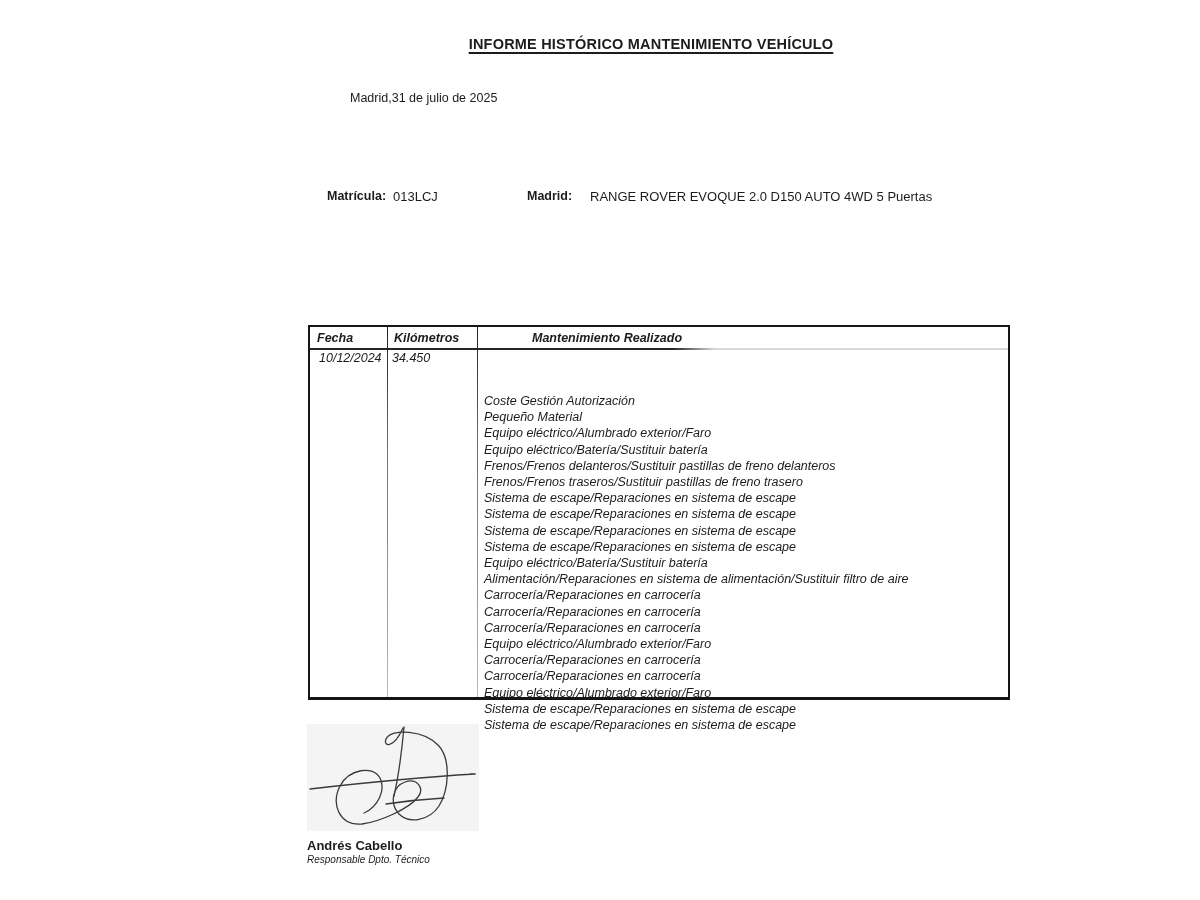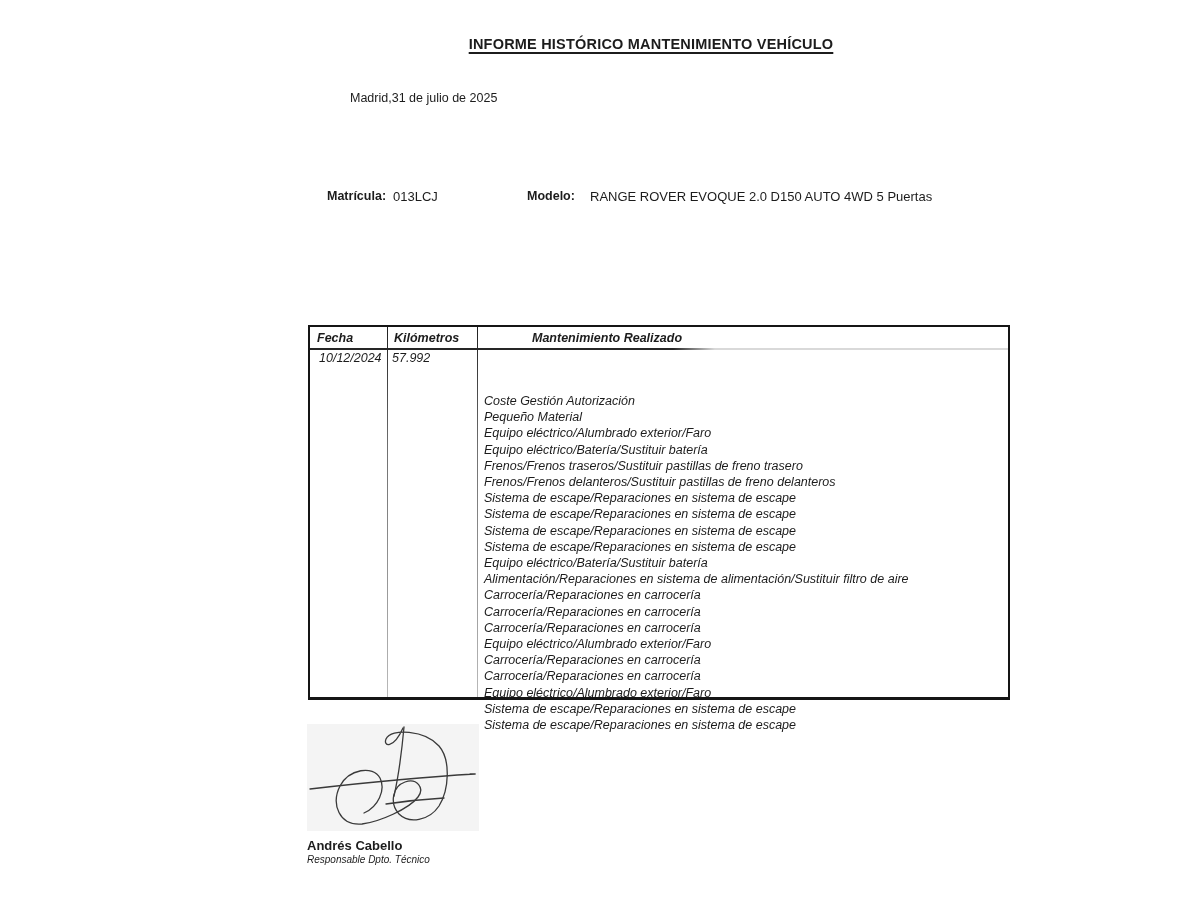--- a/index.html
+++ b/index.html
@@ -109,43 +109,43 @@
 
 <div class="page">
 
   <div class="doc-title">INFORME HISTÓRICO MANTENIMIENTO VEHÍCULO</div>
 
   <div class="date-line"><span>Madrid,</span><span>31 de julio de 2025</span></div>
 
   <div class="meta-row">
     <span class="lbl matricula-label">Matrícula:</span>
     <span class="matricula-value">013LCJ</span>
-    <span class="lbl modelo-label">Modelo:</span>
+    <span class="lbl modelo-label">Madrid:</span>
     <span class="modelo-value">RANGE ROVER EVOQUE 2.0 D150 AUTO 4WD 5 Puertas</span>
   </div>
 
   <div class="mtable">
     <div class="col-divider d1"></div>
     <div class="col-divider d2"></div>
     <div class="header-underline"></div>
 
     <div class="th th-fecha">Fecha</div>
     <div class="th th-km">Kilómetros</div>
     <div class="th th-mant">Mantenimiento Realizado</div>
 
     <div class="cell-fecha">10/12/2024</div>
-    <div class="cell-km">57.992</div>
+    <div class="cell-km">34.450</div>
 
     <div class="items-col">
       <div class="item">Coste Gestión Autorización</div>
       <div class="item">Pequeño Material</div>
       <div class="item">Equipo eléctrico/Alumbrado exterior/Faro</div>
       <div class="item">Equipo eléctrico/Batería/Sustituir batería</div>
+      <div class="item">Frenos/Frenos delanteros/Sustituir pastillas de freno delanteros</div>
       <div class="item">Frenos/Frenos traseros/Sustituir pastillas de freno trasero</div>
-      <div class="item">Frenos/Frenos delanteros/Sustituir pastillas de freno delanteros</div>
       <div class="item">Sistema de escape/Reparaciones en sistema de escape</div>
       <div class="item">Sistema de escape/Reparaciones en sistema de escape</div>
       <div class="item">Sistema de escape/Reparaciones en sistema de escape</div>
       <div class="item">Sistema de escape/Reparaciones en sistema de escape</div>
       <div class="item">Equipo eléctrico/Batería/Sustituir batería</div>
       <div class="item">Alimentación/Reparaciones en sistema de alimentación/Sustituir filtro de aire</div>
       <div class="item">Carrocería/Reparaciones en carrocería</div>
       <div class="item">Carrocería/Reparaciones en carrocería</div>
       <div class="item">Carrocería/Reparaciones en carrocería</div>
       <div class="item">Equipo eléctrico/Alumbrado exterior/Faro</div>

